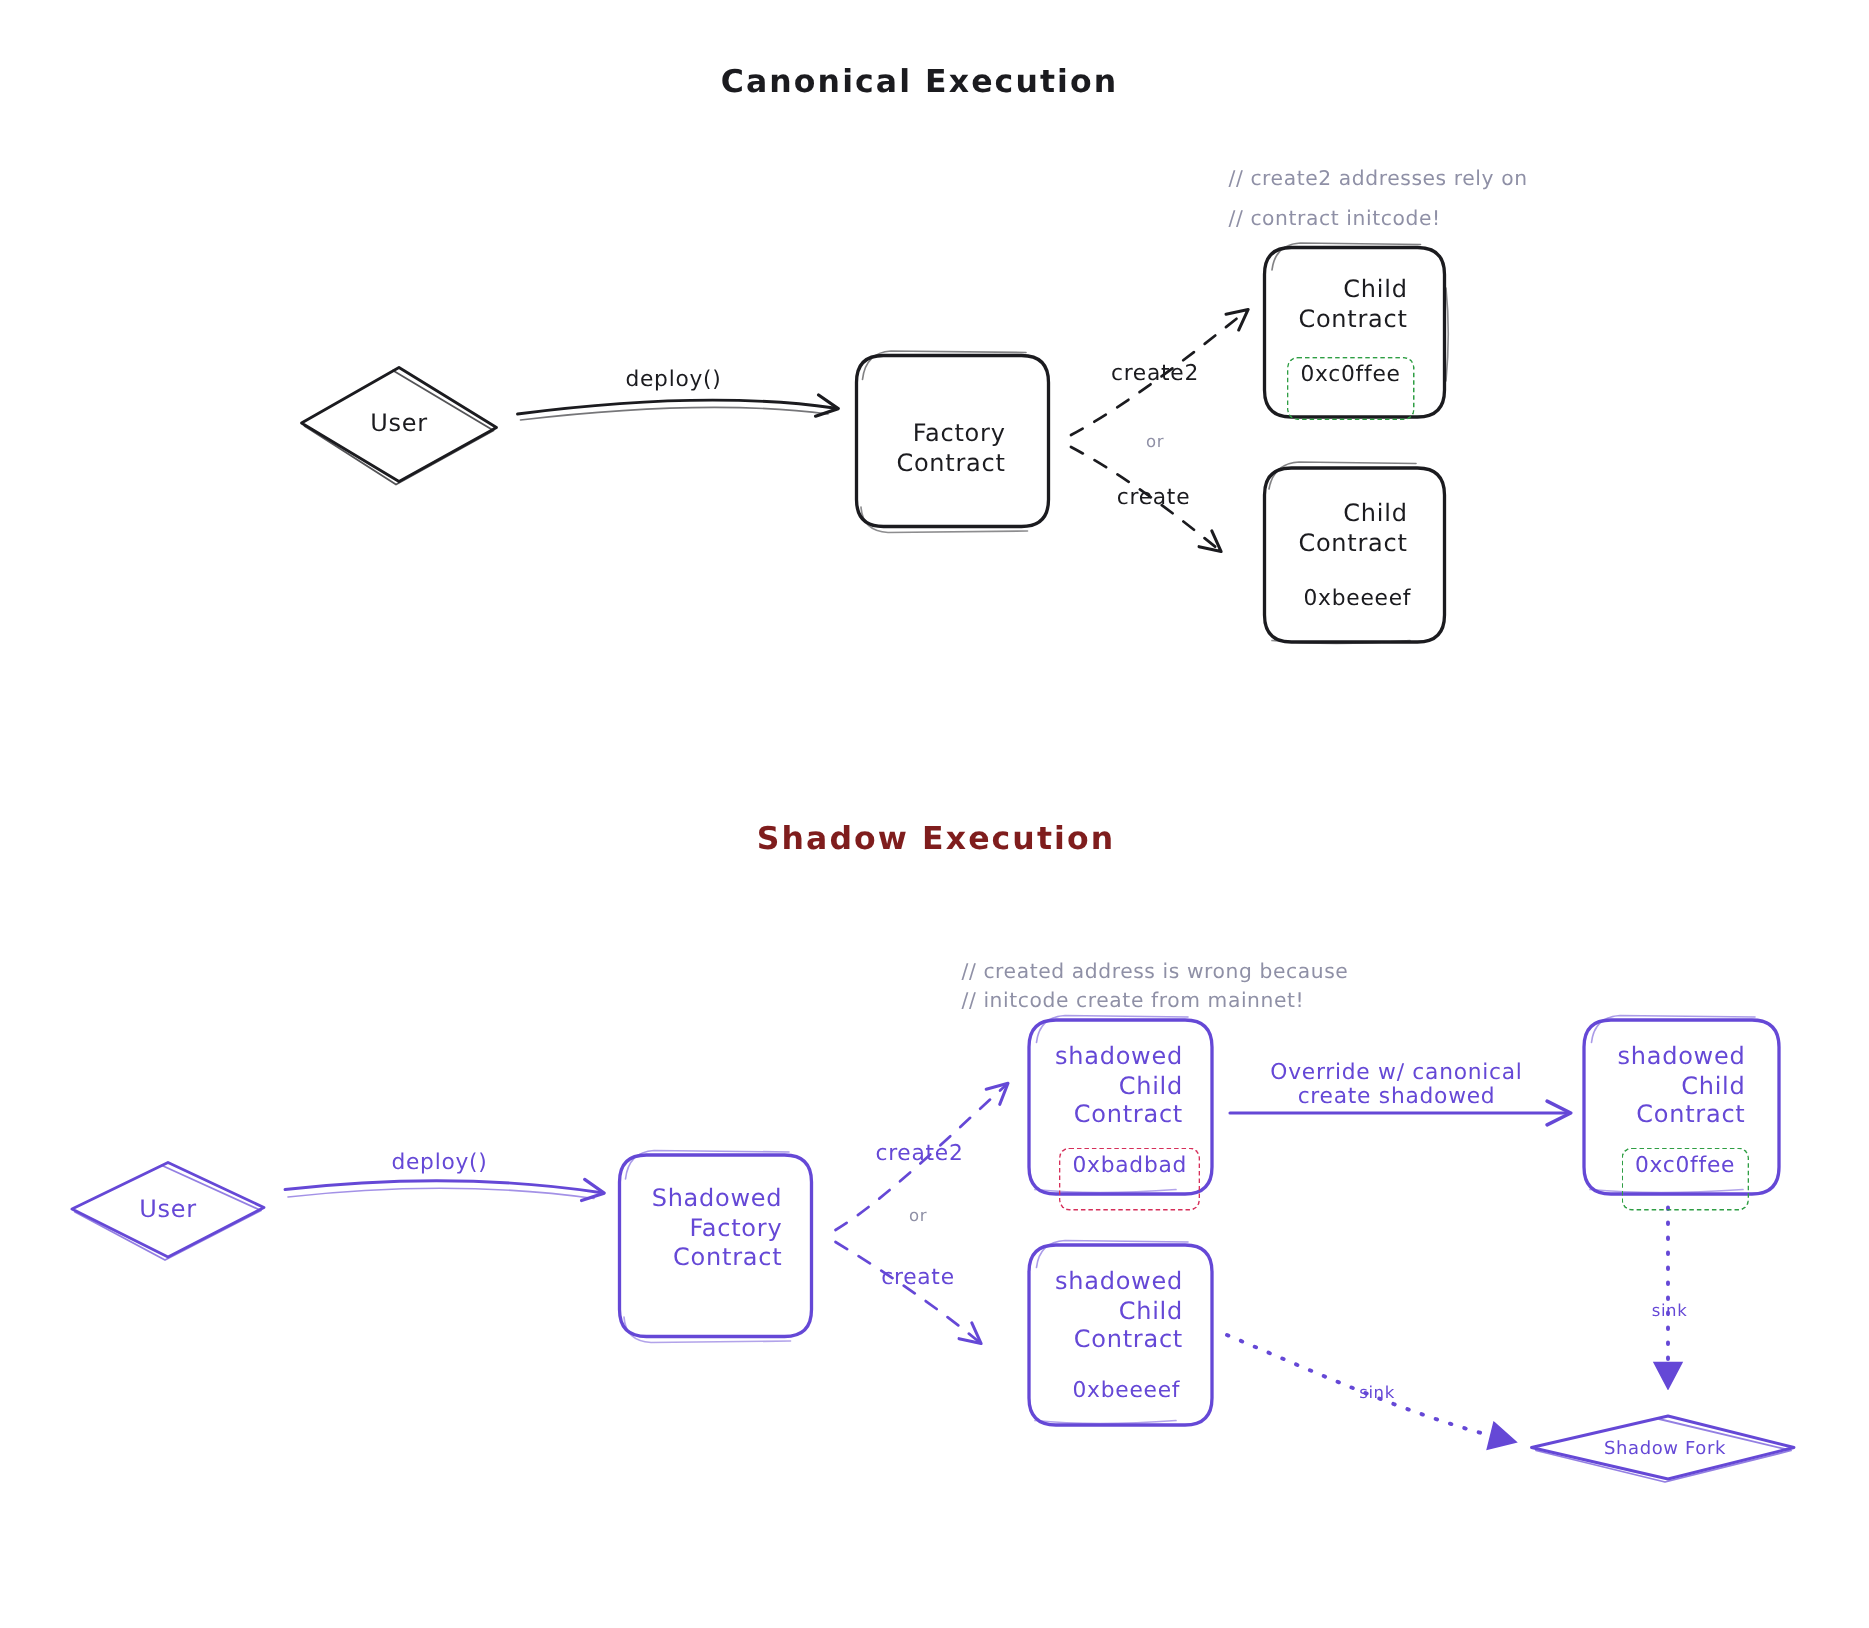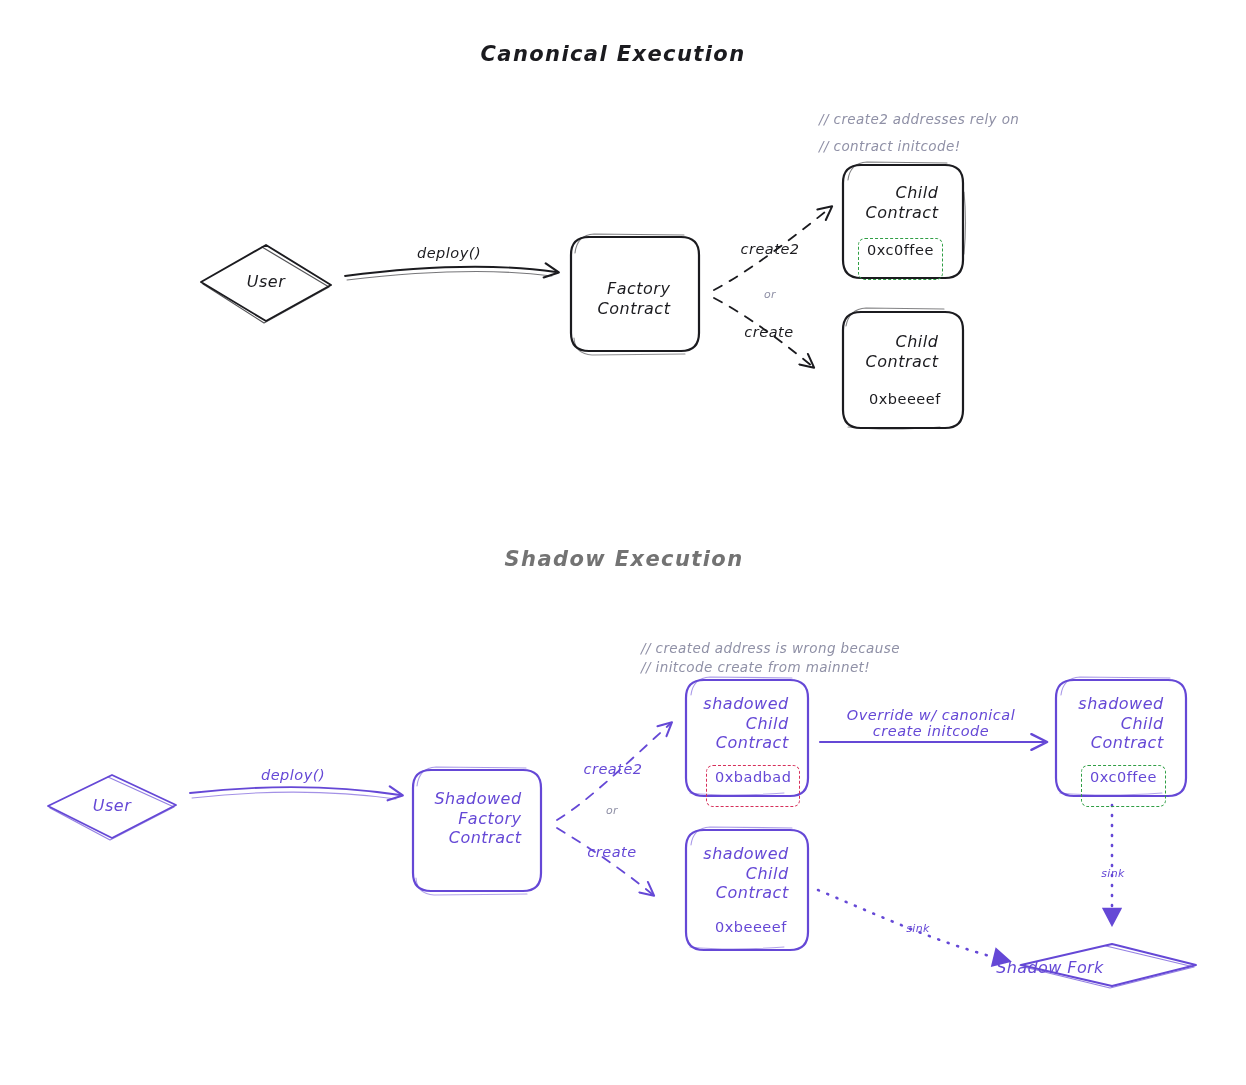--- a/index.html
+++ b/index.html
@@ -13,31 +13,30 @@
     font-family: "DejaVu Sans", sans-serif;
   }
   #canvas { position: absolute; inset: 0; }
 
   
   .t {
     position: absolute;
     font-family: "DejaVu Sans", sans-serif;
     white-space: pre;
     letter-spacing: .6px;
-    font-style: italic;
   }
   .center { transform: translateX(-50%); text-align: center; }
 
   .title {
     font-size: 21px;
     font-weight: 600;
     letter-spacing: 1.4px;
   }
   .title.canonical { color: #1b1b1f; }
-  .title.shadow { color: #737373; }
+  .title.shadow { color: #7f1d1d; }
 
   .comment {
     font-size: 13.5px;
     line-height: 19px;
     color: #8f90a6;
     letter-spacing: .4px;
   }
   .node-label {
     font-size: 16px;
     line-height: 19.5px;
@@ -213,24 +212,24 @@
 
 <div class="t node-label purple center" style="left:478px; top:789px;"><span>Shadowed</span><br><span>Factory</span><br><span>Contract</span></div>
 
 <div class="t edge-label purple center" style="left:613px; top:761px;">create2</div>
 <div class="t tiny grey center" style="left:612px; top:804px;">or</div>
 <div class="t edge-label purple center" style="left:612px; top:844px;">create</div>
 
 <div class="t node-label purple center" style="left:746px; top:694px;"><span>shadowed</span><br><span>Child</span><br><span>Contract</span></div>
 <div class="addr-chip red purple" style="left:706px; top:765px;">0xbadbad</div>
 
-<div class="t edge-label purple center" style="left:931px; top:707px;"><span>Override w/ canonical</span><br><span>create initcode</span></div>
+<div class="t edge-label purple center" style="left:931px; top:707px;"><span>Override w/ canonical</span><br><span>create shadowed</span></div>
 
 <div class="t node-label purple center" style="left:1121px; top:694px;"><span>shadowed</span><br><span>Child</span><br><span>Contract</span></div>
 <div class="addr-chip green purple" style="left:1081px; top:765px;">0xc0ffee</div>
 
 <div class="t node-label purple center" style="left:746px; top:844px;"><span>shadowed</span><br><span>Child</span><br><span>Contract</span></div>
 <div class="addr-chip plain purple" style="left:707px; top:916px;">0xbeeeef</div>
 
 <div class="t tiny purple center" style="left:1113px; top:867px;">sink</div>
 <div class="t tiny purple center" style="left:918px; top:922px;">sink</div>
 
-<div class="t tiny purple center" style="left:1050px; top:958px; font-size:16px;">Shadow Fork</div>
+<div class="t tiny purple center" style="left:1110px; top:958px; font-size:12px;">Shadow Fork</div>
 
 </body></html>

